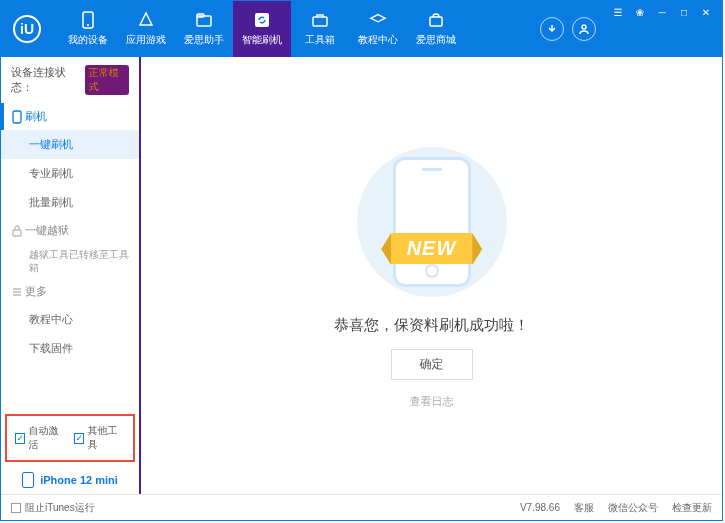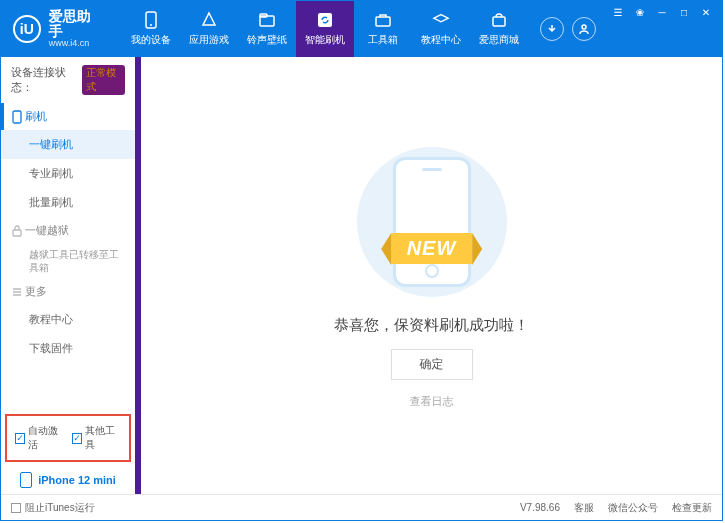--- a/index.html
+++ b/index.html
@@ -13,21 +13,21 @@
 .logo-url { font-size: 9px; opacity: 0.85; }
 .nav { display: flex; flex: 1; margin-left: 6px; }
 .nav-item { width: 58px; display: flex; flex-direction: column; align-items: center; justify-content: center; font-size: 10px; gap: 4px; cursor: pointer; }
 .nav-item.active { background: #4c1d95; }
 .nav-icon { width: 18px; height: 18px; display: flex; align-items: center; justify-content: center; }
 .titlebar-btns { display: flex; align-items: flex-start; padding: 4px 6px 0 0; gap: 2px; }
 .tb-btn { width: 20px; height: 14px; display: flex; align-items: center; justify-content: center; font-size: 10px; cursor: pointer; }
 .circle-btns { display: flex; align-items: center; gap: 8px; padding: 0 12px; }
 .cbtn { width: 24px; height: 24px; border: 1.5px solid rgba(255,255,255,0.7); border-radius: 50%; display: flex; align-items: center; justify-content: center; cursor: pointer; }
 .body { flex: 1; display: flex; overflow: hidden; }
-.sidebar { width: 140px; border-right: 6px solid #4c1d95; display: flex; flex-direction: column; font-size: 11px; color: #555; }
+.sidebar { width: 140px; border-right: 2px solid #4c1d95; display: flex; flex-direction: column; font-size: 11px; color: #555; }
 .status-row { padding: 8px 10px; display: flex; gap: 4px; align-items: center; }
 .status-badge { background: #701a75; color: #d98300; border-radius: 3px; padding: 1px 4px; font-size: 10px; }
 .side-sec { display: flex; align-items: center; gap: 2px; padding: 6px 10px; color: #888; }
 .side-sec.active-head { border-left: 3px solid #0a7be0; color: #0a7be0; padding-left: 7px; }
 .side-item { padding: 7px 10px 7px 28px; cursor: pointer; color: #666; }
 .side-item.active { background: #e8f2fd; color: #0a7be0; }
 .side-note { padding: 4px 10px 4px 28px; color: #999; font-size: 10px; line-height: 1.3; }
 .checkbox-row { padding: 8px; display: flex; gap: 8px; align-items: center; border: 2px solid #e74c3c; margin: 4px; }
 .chk { display: flex; align-items: center; gap: 3px; font-size: 10px; color: #555; cursor: pointer; }
 .chk-box { width: 11px; height: 11px; border: 1px solid #0a7be0; display: flex; align-items: center; justify-content: center; color: #0a7be0; font-size: 9px; }
@@ -54,24 +54,20 @@
 .sq { width: 10px; height: 10px; border: 1px solid #999; }
 svg { display: block; }
 </style>
 </head>
 <body>
 
 <div class="window">
   <div class="header">
     <div class="logo-area">
       <div class="logo-circle">iU</div>
-      <div class="logo-text">
-        <span class="logo-title">爱思助手</span>
-        <span class="logo-url">www.i4.cn</span>
-      </div>
     </div>
     <div class="nav">
       <div class="nav-item">
         <span class="nav-icon">
             <svg width="16" height="18" viewBox="0 0 16 18">
               <rect x="3" y="1" width="10" height="16" rx="2" fill="none" stroke="#fff" stroke-width="1.5"></rect>
               <circle cx="8" cy="14" r="1" fill="#fff"></circle>
             </svg>
           </span>
         <span>我的设备</span>
@@ -84,21 +80,21 @@
           </span>
         <span>应用游戏</span>
       </div>
       <div class="nav-item">
         <span class="nav-icon">
             <svg width="18" height="16" viewBox="0 0 18 16">
               <rect x="2" y="4" width="14" height="10" rx="1" fill="none" stroke="#fff" stroke-width="1.5"></rect>
               <rect x="2" y="2" width="7" height="3" rx="1" fill="none" stroke="#fff" stroke-width="1.5"></rect>
             </svg>
           </span>
-        <span>铃声壁纸</span>
+        <span>爱思助手</span>
       </div>
       <div class="nav-item active">
         <span class="nav-icon">
             <svg width="18" height="18" viewBox="0 0 18 18">
               <rect x="2" y="2" width="14" height="14" rx="2" fill="#fff"></rect>
               <path d="M6 9a3 3 0 0 1 5-2M12 9a3 3 0 0 1-5 2" fill="none" stroke="#0a7be0" stroke-width="1.5"></path>
             </svg>
           </span>
         <span>智能刷机</span>
       </div>

